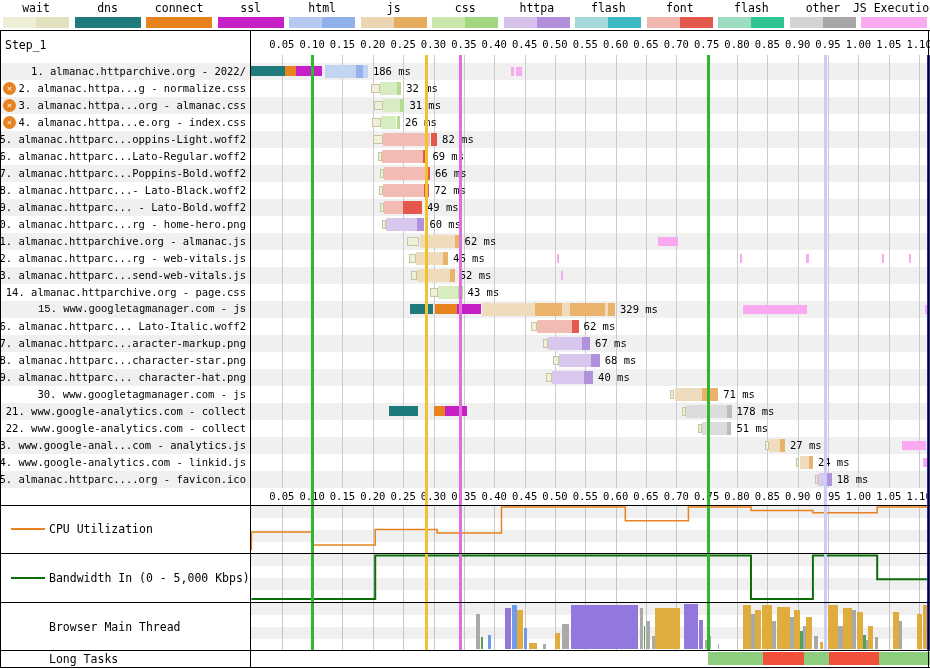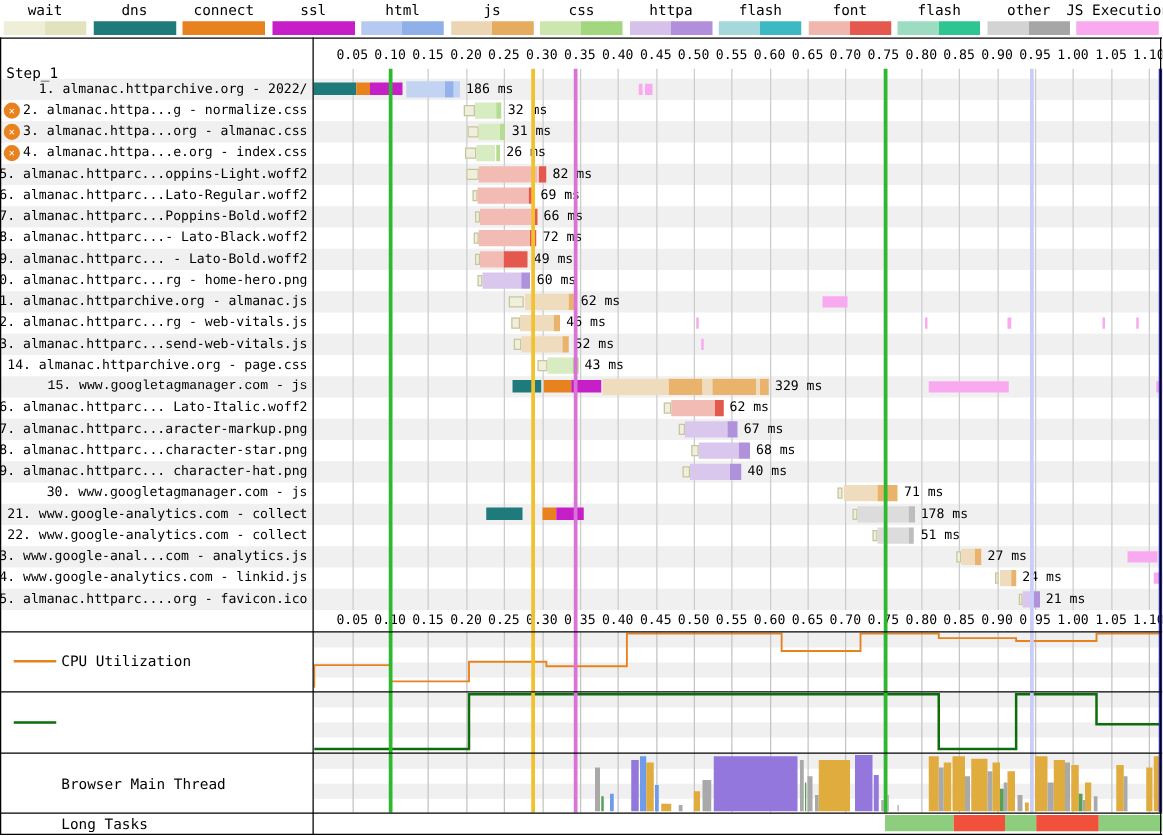--- a/index.html
+++ b/index.html
@@ -18,21 +18,21 @@
   .rowlab{position:absolute;right:684px;font-size:10.5px;white-space:pre;cursor:pointer}
   .mslab{position:absolute;font-size:10.5px;white-space:pre}
   .seg{position:absolute}
   .seg.wait{border:1px solid #C6C69E}
   .evline{position:absolute;top:55px;height:595px;width:3px}
   .mtbar{position:absolute}
   .ltblock{position:absolute;top:652px;height:13px}
   .bline{position:absolute;background:#000}
   .plabel{position:absolute;left:49px;font-size:11.5px;white-space:pre}
   .pswatch{position:absolute;left:11px;width:34px;height:2px}
-  #step-label{position:absolute;left:5px;top:51px;font-size:11.5px}
+  #step-label{position:absolute;left:5px;top:38px;font-size:11.5px}
 </style>
 </head>
 <body>
 
 <div id="page">
   <div id="legend">
       <div class="lg-item" style="left: 0px;">
         <div class="lg-label">wait</div>
         <div class="lg-bar" style="background: linear-gradient(to right, rgb(239, 239, 216) 0px, rgb(239, 239, 216) 50%, rgb(226, 226, 190) 50%, rgb(226, 226, 190) 100%);"></div>
       </div>
@@ -382,21 +382,21 @@
       <div class="rowlab" style="top: 456px;">24. www.google-analytics.com - linkid.js</div>
       <div class="seg wait" style="left: 795.9px; width: 3.6px; top: 458px; height: 9px; background: rgb(239, 239, 220);"></div>
       <div class="seg" style="left: 799.5px; width: 9.1px; top: 456px; height: 13px; background: rgb(239, 220, 189);"></div>
       <div class="seg" style="left: 808.6px; width: 4.2px; top: 456px; height: 13px; background: rgb(233, 179, 107);"></div>
       <div class="seg" style="left: 923.3px; width: 6.7px; top: 458px; height: 9px; background: rgb(249, 169, 239);"></div>
       <div class="mslab" style="left: 817.9px; top: 456px;">24 ms</div>
       <div class="rowlab" style="top: 473px;">25. almanac.httparc....org - favicon.ico</div>
       <div class="seg wait" style="left: 814.7px; width: 3.6px; top: 475px; height: 9px; background: rgb(239, 239, 220);"></div>
       <div class="seg" style="left: 818.3px; width: 8.5px; top: 473px; height: 13px; background: rgb(217, 199, 237);"></div>
       <div class="seg" style="left: 826.8px; width: 4.9px; top: 473px; height: 13px; background: rgb(176, 146, 220);"></div>
-      <div class="mslab" style="left: 836.7px; top: 473px;">21 ms</div>
+      <div class="mslab" style="left: 836.7px; top: 473px;">18 ms</div>
       <svg width="678" height="48" style="position: absolute; left: 251px; top: 505px; overflow: hidden;">
         <polyline points="0.4,45.1 0.4,27.1 61.1,27.1 61.1,40.1 124.2,40.1 124.2,24.4 186.1,24.4 186.1,28.0 250.5,28.0 250.5,1.9 374.3,1.9 374.3,15.8 437.4,15.8 437.4,1.9 500.0,1.9 500.0,5.5 561.9,5.5 561.9,7.8 626.2,7.8 626.2,1.9 679.0,1.9" fill="none" stroke="#E8821E" stroke-width="1.5"></polyline>
       </svg>
       <svg width="678" height="49" style="position: absolute; left: 251px; top: 553px; overflow: hidden;">
         <polyline points="0.4,46.1 124.2,46.1 124.2,2.4 500.0,2.4 500.0,46.1 561.9,46.1 561.9,2.4 626.2,2.4 626.2,26.3 679.0,26.3" fill="none" stroke="#0B6E0B" stroke-width="2"></polyline>
       </svg>
       <div class="mtbar" style="left: 476px; width: 4.2px; top: 614px; height: 35px; background: rgb(169, 169, 169);"></div>
       <div class="mtbar" style="left: 480.8px; width: 2.4px; top: 637px; height: 12px; background: rgb(85, 160, 85);"></div>
       <div class="mtbar" style="left: 488.1px; width: 3px; top: 635px; height: 14px; background: rgb(111, 155, 232);"></div>
       <div class="mtbar" style="left: 505.1px; width: 6.1px; top: 608px; height: 41px; background: rgb(147, 119, 221);"></div>
@@ -465,15 +465,16 @@
   <div class="bline" style="left:0;top:667px;width:930px;height:1px"></div>
   <div class="bline" style="left:250px;top:30px;width:1px;height:638px"></div>
   <div class="bline" style="left:0;top:505px;width:930px;height:1px"></div>
   <div class="bline" style="left:0;top:553px;width:930px;height:1px"></div>
   <div class="bline" style="left:0;top:602px;width:930px;height:1px"></div>
   <div class="bline" style="left:0;top:650px;width:930px;height:1px"></div>
 
   <div class="pswatch" id="cpu-swatch" style="top: 528px; background: rgb(232, 130, 30);"></div>
   <div class="plabel" style="top:522px">CPU Utilization</div>
   <div class="pswatch" id="bw-swatch" style="top: 577px; background: rgb(11, 110, 11);"></div>
+  <div class="plabel" style="top:571px">Bandwidth In (0 - 5,000 Kbps)</div>
   <div class="plabel" style="top:620px">Browser Main Thread</div>
   <div class="plabel" style="top:652px">Long Tasks</div>
 </div>
 
 </body></html>

